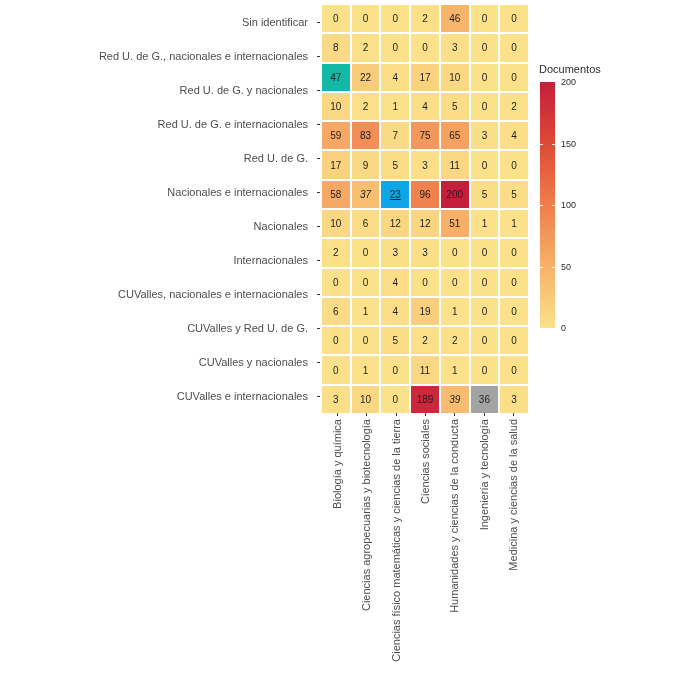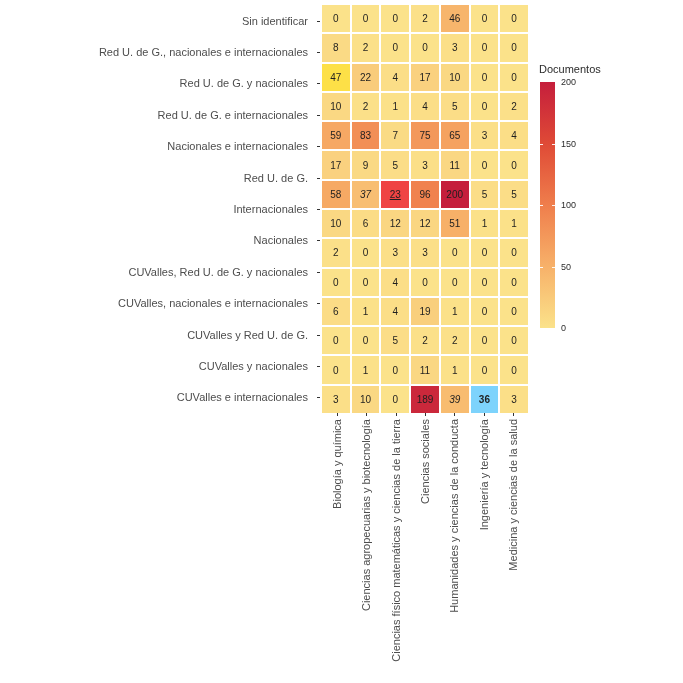--- a/index.html
+++ b/index.html
@@ -71,46 +71,45 @@
 </style>
 </head>
 <body>
 
 <div class="figure">
   <div class="y-axis" id="yAxis">
       <div class="row-label">Sin identificar<span class="tick"></span></div>
       <div class="row-label">Red U. de G., nacionales e internacionales<span class="tick"></span></div>
       <div class="row-label">Red U. de G. y nacionales<span class="tick"></span></div>
       <div class="row-label">Red U. de G. e internacionales<span class="tick"></span></div>
+      <div class="row-label">Red U. de G.<span class="tick"></span></div>
       <div class="row-label">Nacionales e internacionales<span class="tick"></span></div>
-      <div class="row-label">Red U. de G.<span class="tick"></span></div>
+      <div class="row-label">Nacionales<span class="tick"></span></div>
       <div class="row-label">Internacionales<span class="tick"></span></div>
-      <div class="row-label">Nacionales<span class="tick"></span></div>
-      <div class="row-label">CUValles, Red U. de G. y nacionales<span class="tick"></span></div>
       <div class="row-label">CUValles, nacionales e internacionales<span class="tick"></span></div>
       <div class="row-label">CUValles y Red U. de G.<span class="tick"></span></div>
       <div class="row-label">CUValles y nacionales<span class="tick"></span></div>
       <div class="row-label">CUValles e internacionales<span class="tick"></span></div>
     </div>
   <div class="panel" id="panel">
       <div class="cell" style="background: rgb(251, 226, 138); color: rgb(31, 31, 31);">0</div>
       <div class="cell" style="background: rgb(251, 226, 138); color: rgb(31, 31, 31);">0</div>
       <div class="cell" style="background: rgb(251, 226, 138); color: rgb(31, 31, 31);">0</div>
       <div class="cell" style="background: rgb(251, 224, 137); color: rgb(31, 31, 31);">2</div>
       <div class="cell" style="background: rgb(247, 181, 108); color: rgb(31, 31, 31);">46</div>
       <div class="cell" style="background: rgb(251, 226, 138); color: rgb(31, 31, 31);">0</div>
       <div class="cell" style="background: rgb(251, 226, 138); color: rgb(31, 31, 31);">0</div>
       <div class="cell" style="background: rgb(250, 218, 133); color: rgb(31, 31, 31);">8</div>
       <div class="cell" style="background: rgb(251, 224, 137); color: rgb(31, 31, 31);">2</div>
       <div class="cell" style="background: rgb(251, 226, 138); color: rgb(31, 31, 31);">0</div>
       <div class="cell" style="background: rgb(251, 226, 138); color: rgb(31, 31, 31);">0</div>
       <div class="cell" style="background: rgb(251, 223, 136); color: rgb(31, 31, 31);">3</div>
       <div class="cell" style="background: rgb(251, 226, 138); color: rgb(31, 31, 31);">0</div>
       <div class="cell" style="background: rgb(251, 226, 138); color: rgb(31, 31, 31);">0</div>
-      <div class="cell" style="background: #fde047; color: rgb(31, 31, 31);">47</div>
+      <div class="cell" style="background: #14b8a6; color: rgb(31, 31, 31);">47</div>
       <div class="cell" style="background: rgb(249, 204, 123); color: rgb(31, 31, 31);">22</div>
       <div class="cell" style="background: rgb(251, 222, 135); color: rgb(31, 31, 31);">4</div>
       <div class="cell" style="background: rgb(250, 209, 127); color: rgb(31, 31, 31);">17</div>
       <div class="cell" style="background: rgb(250, 216, 131); color: rgb(31, 31, 31);">10</div>
       <div class="cell" style="background: rgb(251, 226, 138); color: rgb(31, 31, 31);">0</div>
       <div class="cell" style="background: rgb(251, 226, 138); color: rgb(31, 31, 31);">0</div>
       <div class="cell" style="background: rgb(250, 216, 131); color: rgb(31, 31, 31);">10</div>
       <div class="cell" style="background: rgb(251, 224, 137); color: rgb(31, 31, 31);">2</div>
       <div class="cell" style="background: rgb(251, 225, 137); color: rgb(31, 31, 31);">1</div>
       <div class="cell" style="background: rgb(251, 222, 135); color: rgb(31, 31, 31);">4</div>
@@ -126,21 +125,21 @@
       <div class="cell" style="background: rgb(251, 222, 135); color: rgb(31, 31, 31);">4</div>
       <div class="cell" style="background: rgb(250, 209, 127); color: rgb(31, 31, 31);">17</div>
       <div class="cell" style="background: rgb(250, 217, 132); color: rgb(31, 31, 31);">9</div>
       <div class="cell" style="background: rgb(251, 221, 135); color: rgb(31, 31, 31);">5</div>
       <div class="cell" style="background: rgb(251, 223, 136); color: rgb(31, 31, 31);">3</div>
       <div class="cell" style="background: rgb(250, 215, 131); color: rgb(31, 31, 31);">11</div>
       <div class="cell" style="background: rgb(251, 226, 138); color: rgb(31, 31, 31);">0</div>
       <div class="cell" style="background: rgb(251, 226, 138); color: rgb(31, 31, 31);">0</div>
       <div class="cell" style="background: rgb(246, 169, 100); color: rgb(31, 31, 31);">58</div>
       <div class="cell" style="background: rgb(248, 190, 114); color: rgb(31, 31, 31); font-style: italic;">37</div>
-      <div class="cell" style="background: #ef4444; color: rgb(31, 31, 31); text-decoration: underline;">23</div>
+      <div class="cell" style="background: #0ea5e9; color: rgb(31, 31, 31); text-decoration: underline;">23</div>
       <div class="cell" style="background: rgb(240, 130, 78); color: rgb(31, 31, 31);">96</div>
       <div class="cell" style="background: rgb(197, 30, 60); color: rgb(31, 31, 31);">200</div>
       <div class="cell" style="background: rgb(251, 221, 135); color: rgb(31, 31, 31);">5</div>
       <div class="cell" style="background: rgb(251, 221, 135); color: rgb(31, 31, 31);">5</div>
       <div class="cell" style="background: rgb(250, 216, 131); color: rgb(31, 31, 31);">10</div>
       <div class="cell" style="background: rgb(251, 220, 134); color: rgb(31, 31, 31);">6</div>
       <div class="cell" style="background: rgb(250, 214, 130); color: rgb(31, 31, 31);">12</div>
       <div class="cell" style="background: rgb(250, 214, 130); color: rgb(31, 31, 31);">12</div>
       <div class="cell" style="background: rgb(247, 176, 104); color: rgb(31, 31, 31);">51</div>
       <div class="cell" style="background: rgb(251, 225, 137); color: rgb(31, 31, 31);">1</div>
@@ -178,21 +177,21 @@
       <div class="cell" style="background: rgb(251, 226, 138); color: rgb(31, 31, 31);">0</div>
       <div class="cell" style="background: rgb(250, 215, 131); color: rgb(31, 31, 31);">11</div>
       <div class="cell" style="background: rgb(251, 225, 137); color: rgb(31, 31, 31);">1</div>
       <div class="cell" style="background: rgb(251, 226, 138); color: rgb(31, 31, 31);">0</div>
       <div class="cell" style="background: rgb(251, 226, 138); color: rgb(31, 31, 31);">0</div>
       <div class="cell" style="background: rgb(251, 223, 136); color: rgb(31, 31, 31);">3</div>
       <div class="cell" style="background: rgb(250, 216, 131); color: rgb(31, 31, 31);">10</div>
       <div class="cell" style="background: rgb(251, 226, 138); color: rgb(31, 31, 31);">0</div>
       <div class="cell" style="background: rgb(203, 40, 59); color: rgb(31, 31, 31);">189</div>
       <div class="cell" style="background: rgb(248, 188, 112); color: rgb(31, 31, 31); font-style: italic;">39</div>
-      <div class="cell" style="background: #7dd3fc; color: rgb(31, 31, 31); font-weight: bold;">36</div>
+      <div class="cell" style="background: #a3a3a3; color: rgb(31, 31, 31);">36</div>
       <div class="cell" style="background: rgb(251, 223, 136); color: rgb(31, 31, 31);">3</div>
     </div>
   <div class="x-ticks" id="xTicks">
       <div class="tick" style="left: 14.7143px;"></div>
       <div class="tick" style="left: 44.1429px;"></div>
       <div class="tick" style="left: 73.5714px;"></div>
       <div class="tick" style="left: 103px;"></div>
       <div class="tick" style="left: 132.429px;"></div>
       <div class="tick" style="left: 161.857px;"></div>
       <div class="tick" style="left: 191.286px;"></div>

